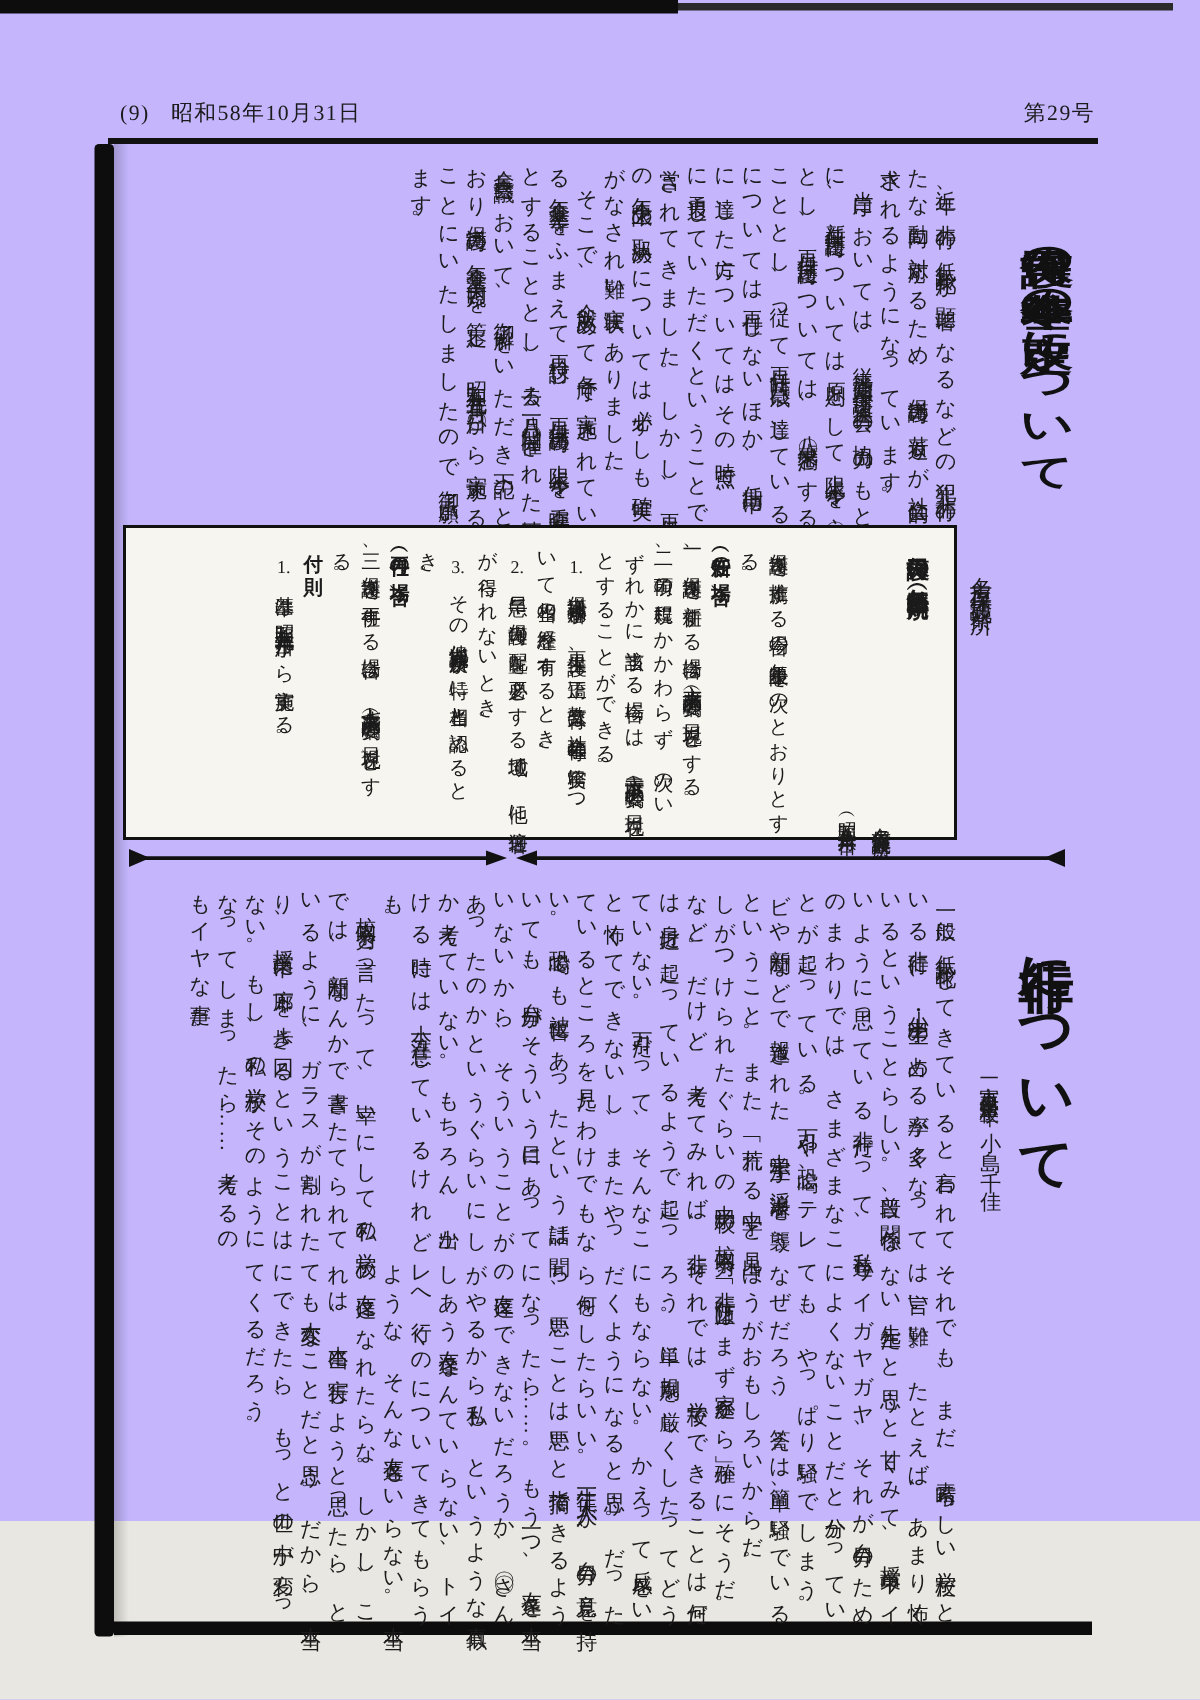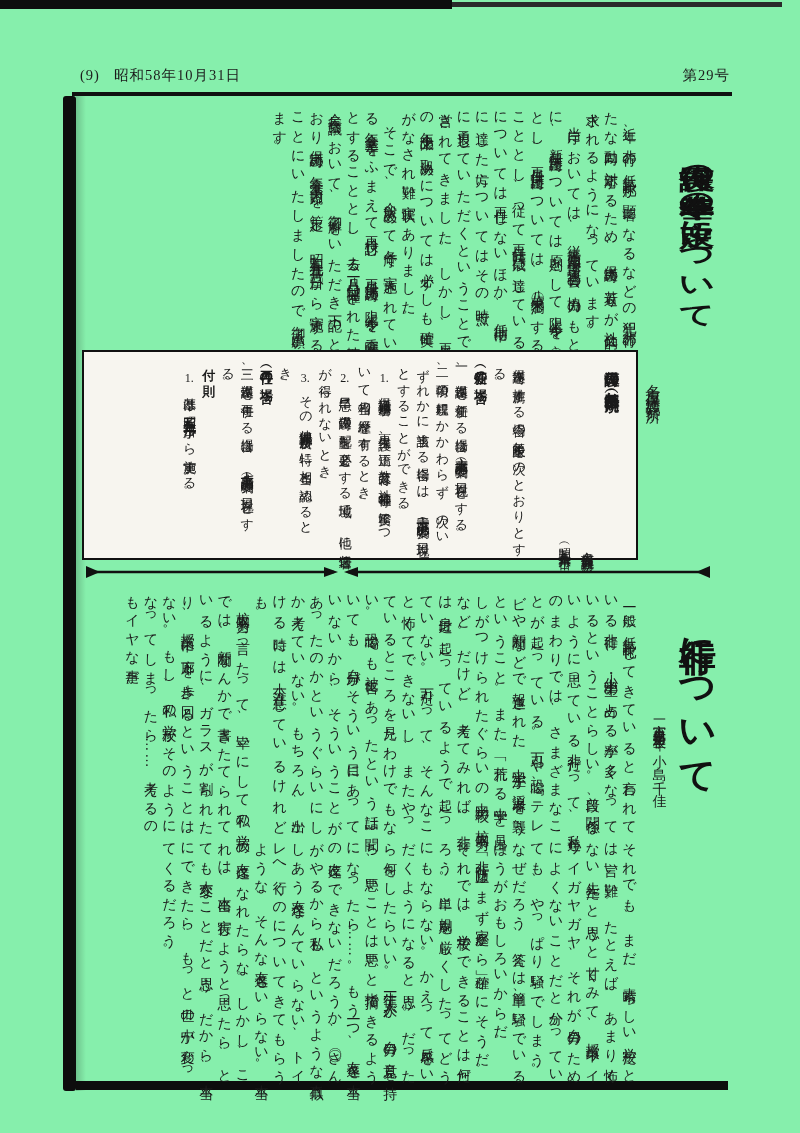--- a/index.html
+++ b/index.html
@@ -3,22 +3,22 @@
 <meta charset="utf-8">
 <style>
   html,body{margin:0;padding:0;}
   body{
     width:800px;height:1133px;position:relative;overflow:hidden;
     background:#e9e7e1;
     font-family:"Liberation Serif","DejaVu Serif",serif;
     color:#1b1b1b;
   }
   .page{
-    position:absolute;left:0;top:0;width:800px;height:1133px;
-    background:#86efac;
+    position:absolute;left:0;top:0;width:800px;height:1014px;
+    background:#c4b5fd;
   }
   
   .edge{position:absolute;background:#0d0d0d;}
   .edge-top-a{left:0;top:0;width:452px;height:9px;}
   .edge-top-b{left:452px;top:2px;width:330px;height:5px;background:#2a2a2a;}
   .edge-left{left:63px;top:96px;width:13px;height:995px;border-radius:3px;}
   .edge-left-shadow{position:absolute;left:76px;top:96px;width:10px;height:995px;
     background:linear-gradient(to right,rgba(0,0,0,.18),rgba(0,0,0,0));}
   .bottom-rule{left:76px;top:1081px;width:652px;height:9px;}
 

